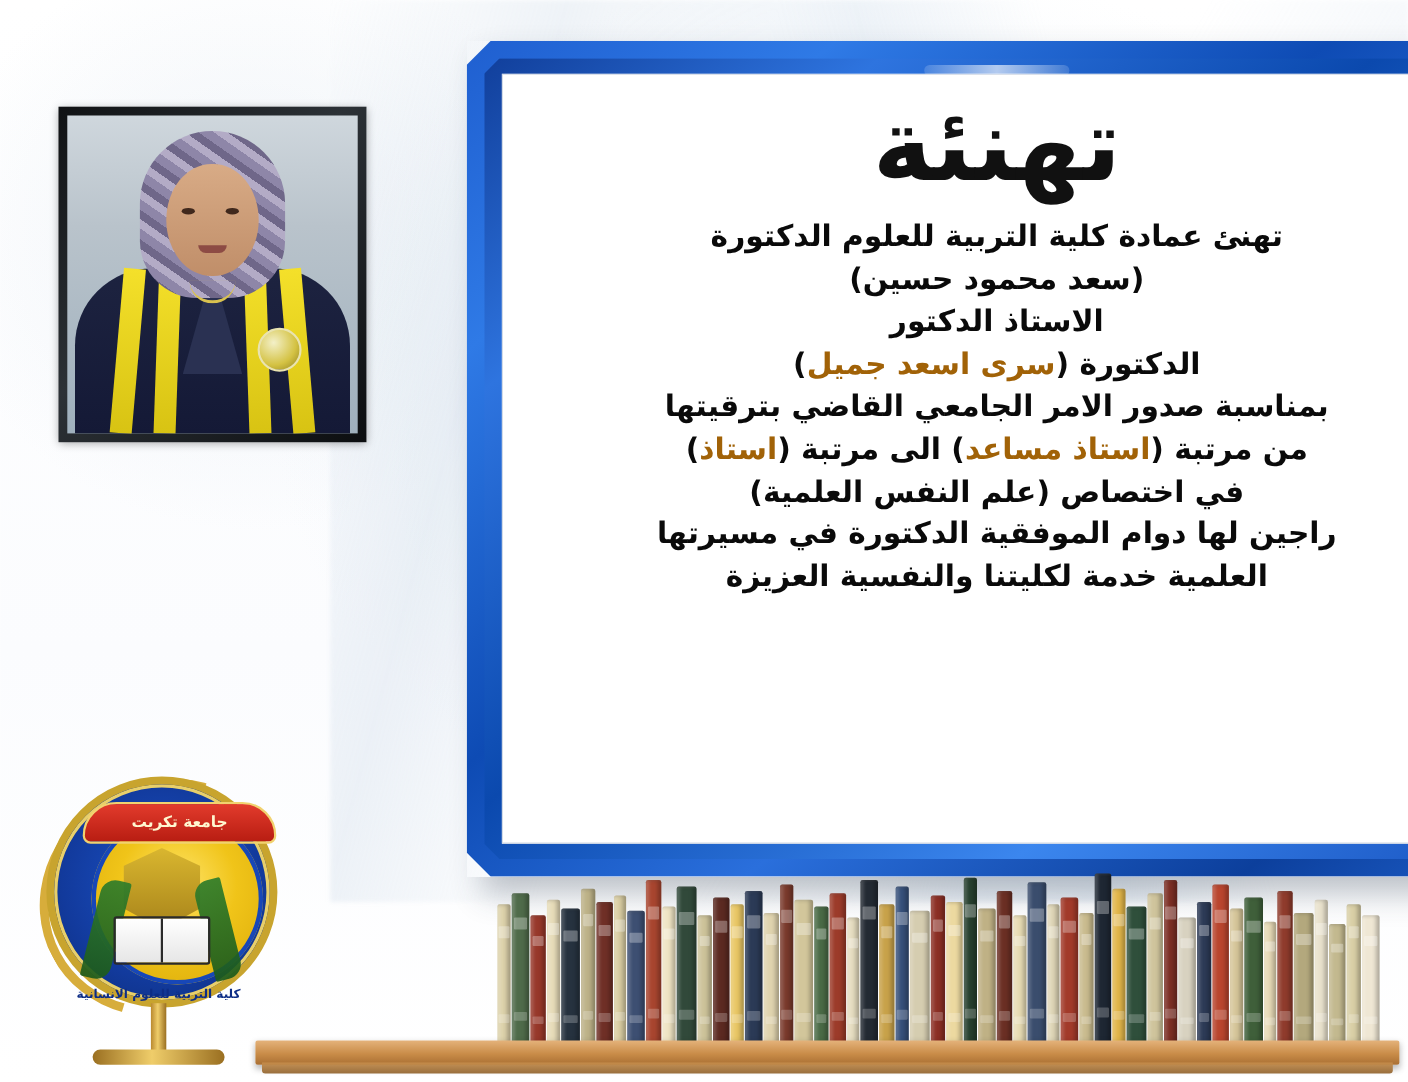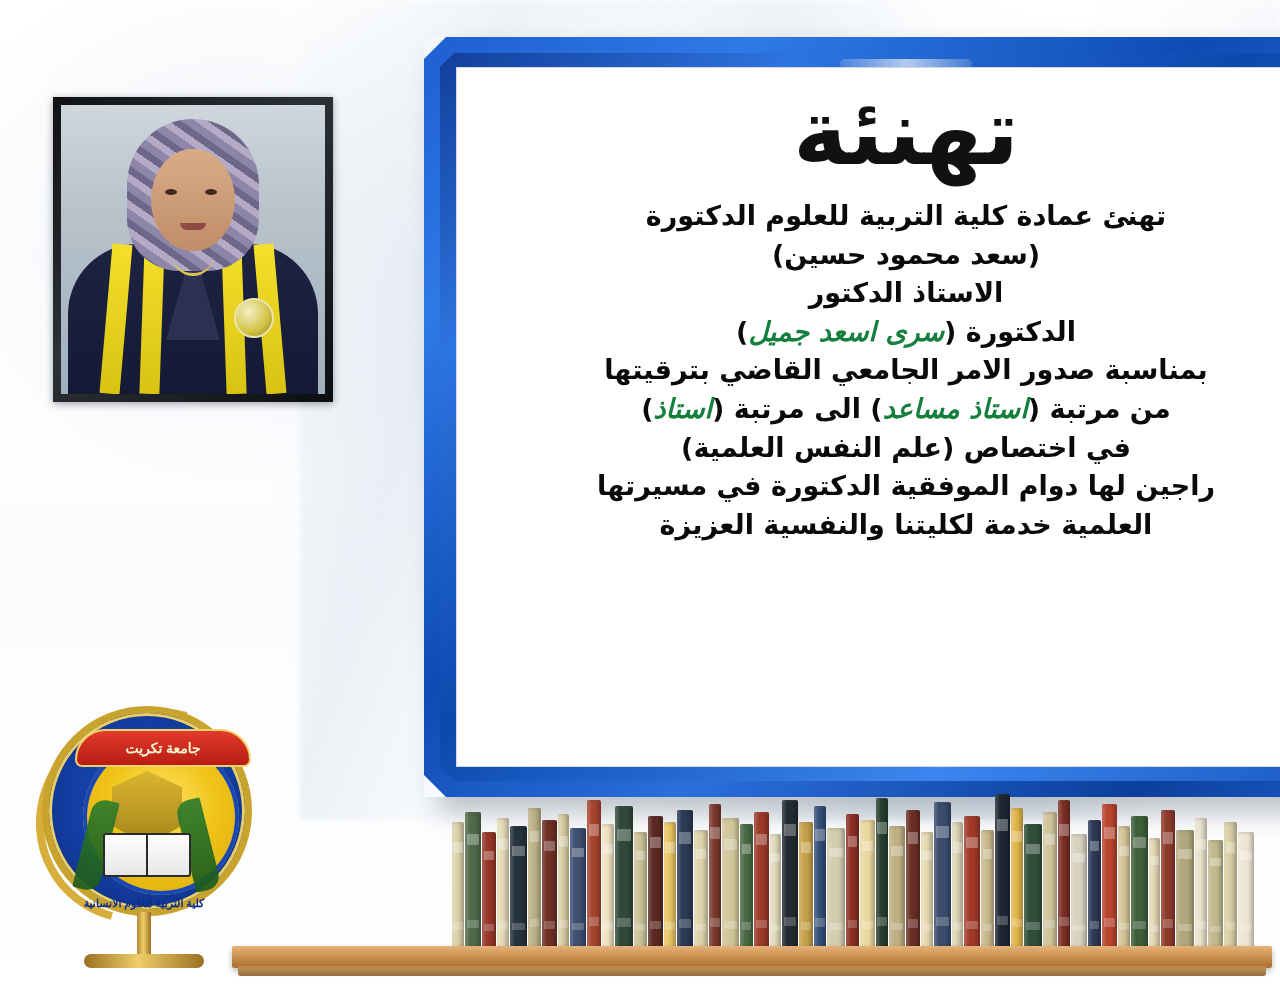--- a/index.html
+++ b/index.html
@@ -159,21 +159,21 @@
     letter-spacing: 0;
   }
   .body-lines {
     font-family: "DejaVu Sans", sans-serif;
     font-size: 27px;
     line-height: 1.43;
     font-weight: 700;
     color: #0a0a0a;
   }
   .body-lines .ln { white-space: nowrap; }
-  .hl-red { color: #15803d; font-style: italic; }
+  .hl-red { color: #a16207; }
 
   
   .shelf-wrap {
     position:absolute;
     left: 232px; bottom: 6px;
     width: 1040px; height: 205px;
   }
   .books {
     position:absolute; left: 18px; right: 18px; bottom: 28px; height: 170px;
     display:flex; align-items:flex-end; gap: 1px;
@@ -207,21 +207,21 @@
     background: linear-gradient(180deg,#c88f4d,#96avoid);
     background: linear-gradient(180deg,#c88f4d,#8d5e27);
     border-radius:0 0 3px 3px;
     opacity:.9;
   }
 
   
   .emblem {
     position:absolute;
     left: 28px; bottom: 16px;
-    width: 232px; height: 268px; font-family: Liberation Serif, serif;
+    width: 232px; height: 268px;
   }
   .globe-ring {
     position:absolute; left:14px; top:6px; width:196px; height:196px;
     border-radius:50%;
     border:7px solid #c8a42e;
     background: radial-gradient(circle at 50% 45%, #1b52c8 0%, #123a9c 62%, #0d2c78 100%);
     box-shadow: 0 0 0 3px #e8cf6a inset;
   }
   .globe-inner {
     position:absolute; left:34px; top:26px; width:156px; height:156px;

